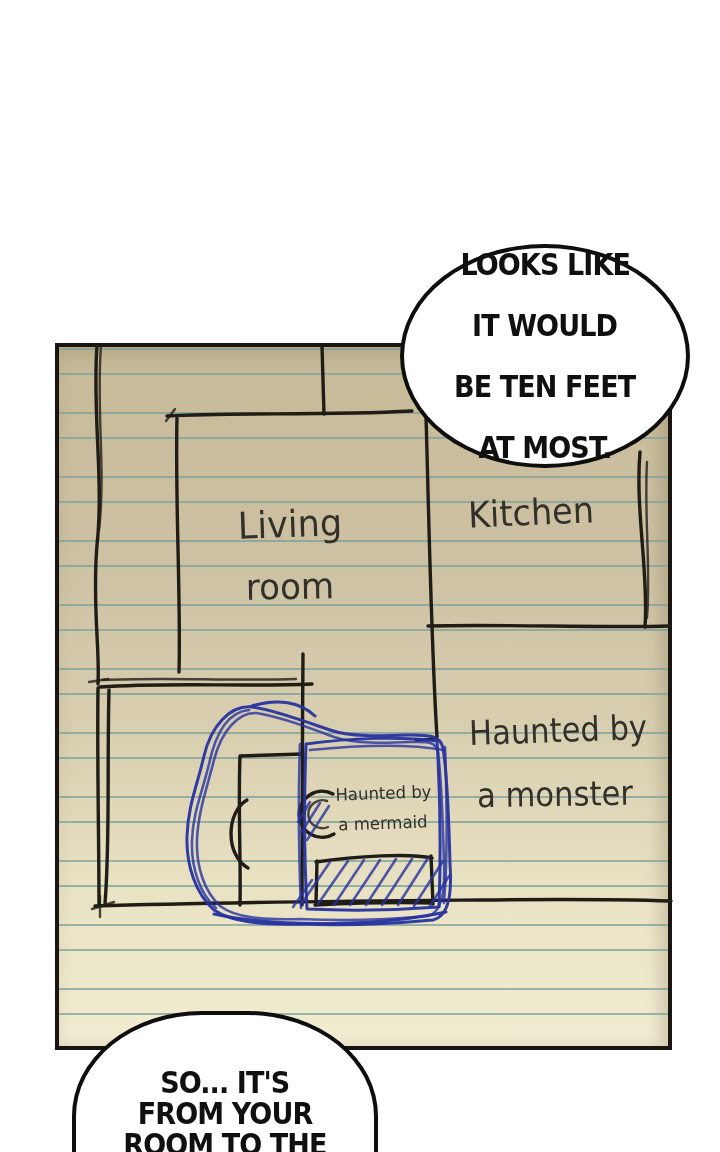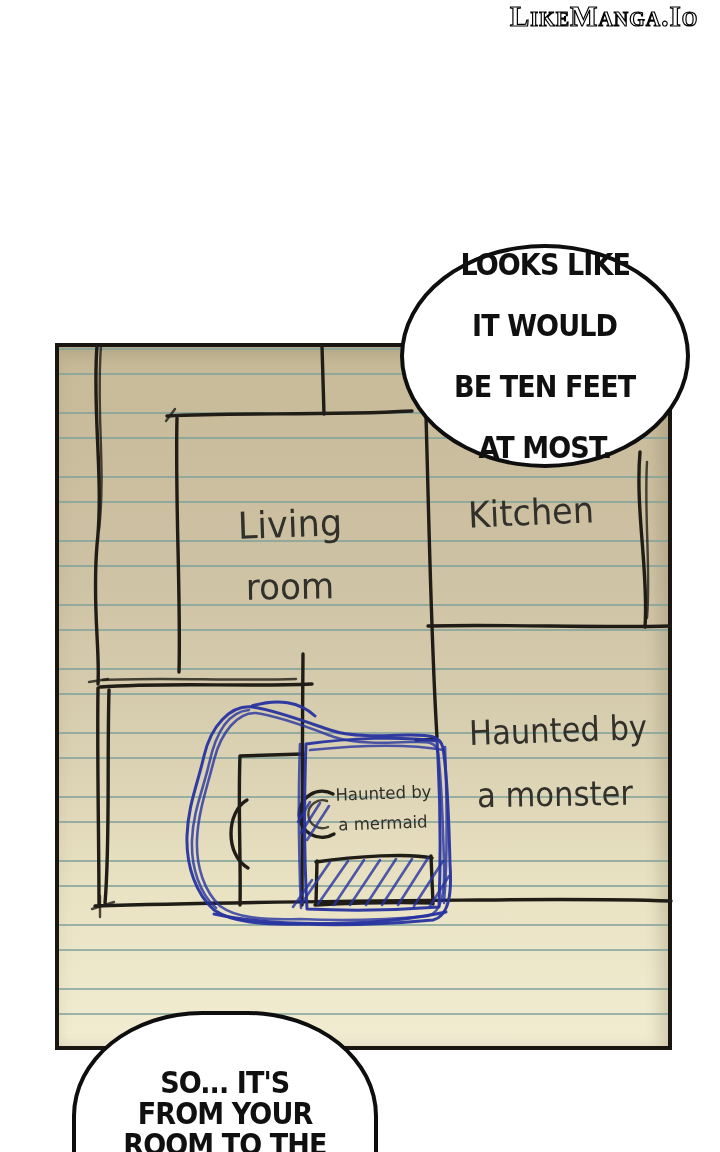--- a/index.html
+++ b/index.html
@@ -47,21 +47,20 @@
                  border-radius:130px 130px 70px 70px / 105px 105px 60px 60px;}
   .bline{font-weight:700;font-size:30px;line-height:33px;color:#101010;letter-spacing:-1px;
          transform:scaleX(.9);}
   .bubble-bottom .bline{line-height:31px;}
 </style>
 </head>
 <body>
 
 <div class="page">
 
-  <div class="watermark">LikeManga.Io</div>
 
   <div class="paper">
     <div class="ruled"></div>
   </div>
 
   <svg class="sketch" width="720" height="1152" viewBox="0 0 720 1152">
     <g>
       <path class="ink" d="M97,346 C92,410 104,480 97,545 C92,605 100,648 98,684"></path>
       <path class="ink2" d="M101,346 C96,410 106,470 99,530"></path>
       <path class="ink2" d="M89,682 L108,679"></path>

